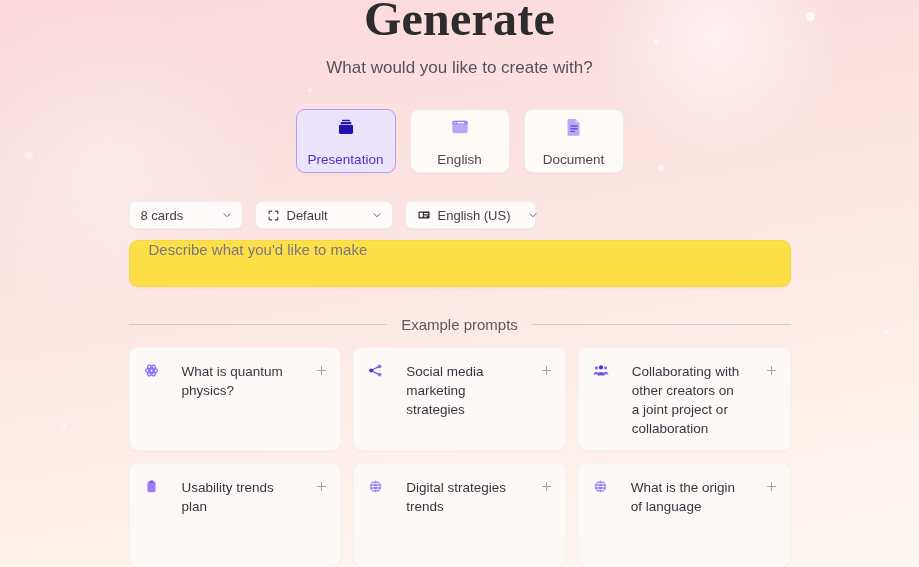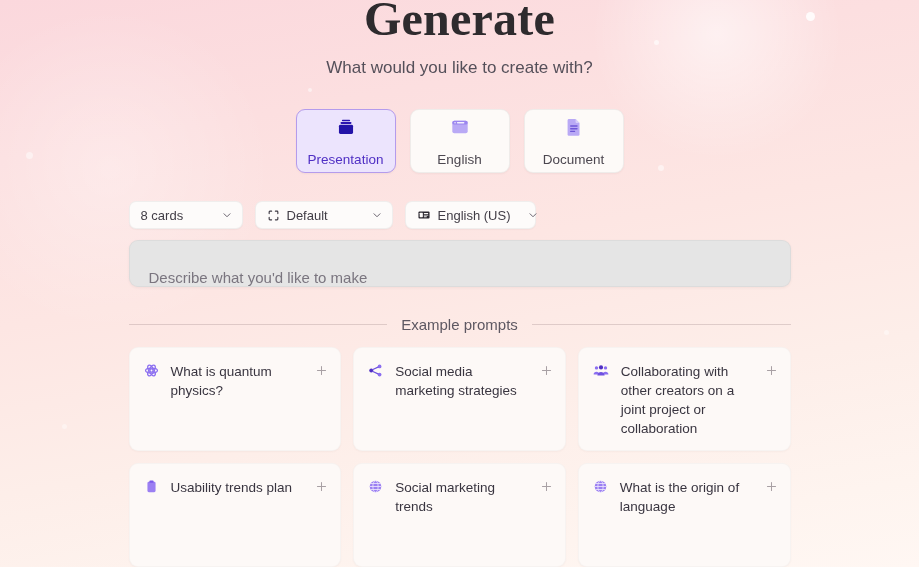--- a/index.html
+++ b/index.html
@@ -121,26 +121,26 @@
   .dd-caret { margin-left: auto; padding-left: 10px; display: flex; align-items: center; }
   #dd-cards { width: 114px; }
   #dd-style { width: 138px; }
   #dd-lang  { width: 131px; }
 
   
   .prompt-box {
     width: 662px;
     height: 62px;
     margin-top: 11px;
-    background: #e5e5e5;
+    background: #fde047;
     border-radius: 9px;
     border: 1px solid rgba(0,0,0,0.035);
     box-shadow: 0 1px 3px rgba(90,50,50,0.06);
     display: flex;
-    align-items: flex-end;
+    align-items: flex-start;
     padding: 0 19px;
   }
   .prompt-placeholder {
     font-size: 15px;
     color: #7a757f;
   }
 
   
   .divider {
     width: 662px;
@@ -169,21 +169,21 @@
     gap: 12px;
   }
   .prompt-card {
     background: #fdf9f7;
     border-radius: 9px;
     border: 1px solid rgba(0,0,0,0.025);
     height: 104px;
     padding: 14px 12px 0 14px;
     display: flex;
     align-items: flex-start;
-    gap: 12px;
+    gap: 23px;
     cursor: pointer;
     box-shadow: 0 1px 2px rgba(90,50,50,0.04);
   }
   .pc-icon { flex: 0 0 auto; margin-top: 1px; display: flex; }
   .pc-text {
     flex: 1 1 auto;
     font-size: 13.5px;
     line-height: 19px;
     color: #393540;
   }
@@ -372,21 +372,21 @@
     </div>
 
     <div class="prompt-card">
       <span class="pc-icon">
         <svg width="15" height="15" viewBox="0 0 24 24" aria-hidden="true">
           <circle cx="12" cy="12" r="9.3" fill="#9b7ff2"></circle>
           <ellipse cx="12" cy="12" rx="4.2" ry="9.3" fill="none" stroke="#e9e2fc" stroke-width="1.4"></ellipse>
           <path d="M2.7 12h18.6M4.3 7.2h15.4M4.3 16.8h15.4" fill="none" stroke="#e9e2fc" stroke-width="1.4"></path>
         </svg>
       </span>
-      <span class="pc-text">Social marketing trends</span>
+      <span class="pc-text">Digital strategies trends</span>
       <span class="pc-plus">
         <svg width="13" height="13" viewBox="0 0 24 24" aria-hidden="true">
           <path d="M12 4.5v15M4.5 12h15" fill="none" stroke="#a8a0a4" stroke-width="1.9" stroke-linecap="round"></path>
         </svg>
       </span>
     </div>
 
     <div class="prompt-card">
       <span class="pc-icon">
         <svg width="15" height="15" viewBox="0 0 24 24" aria-hidden="true">

